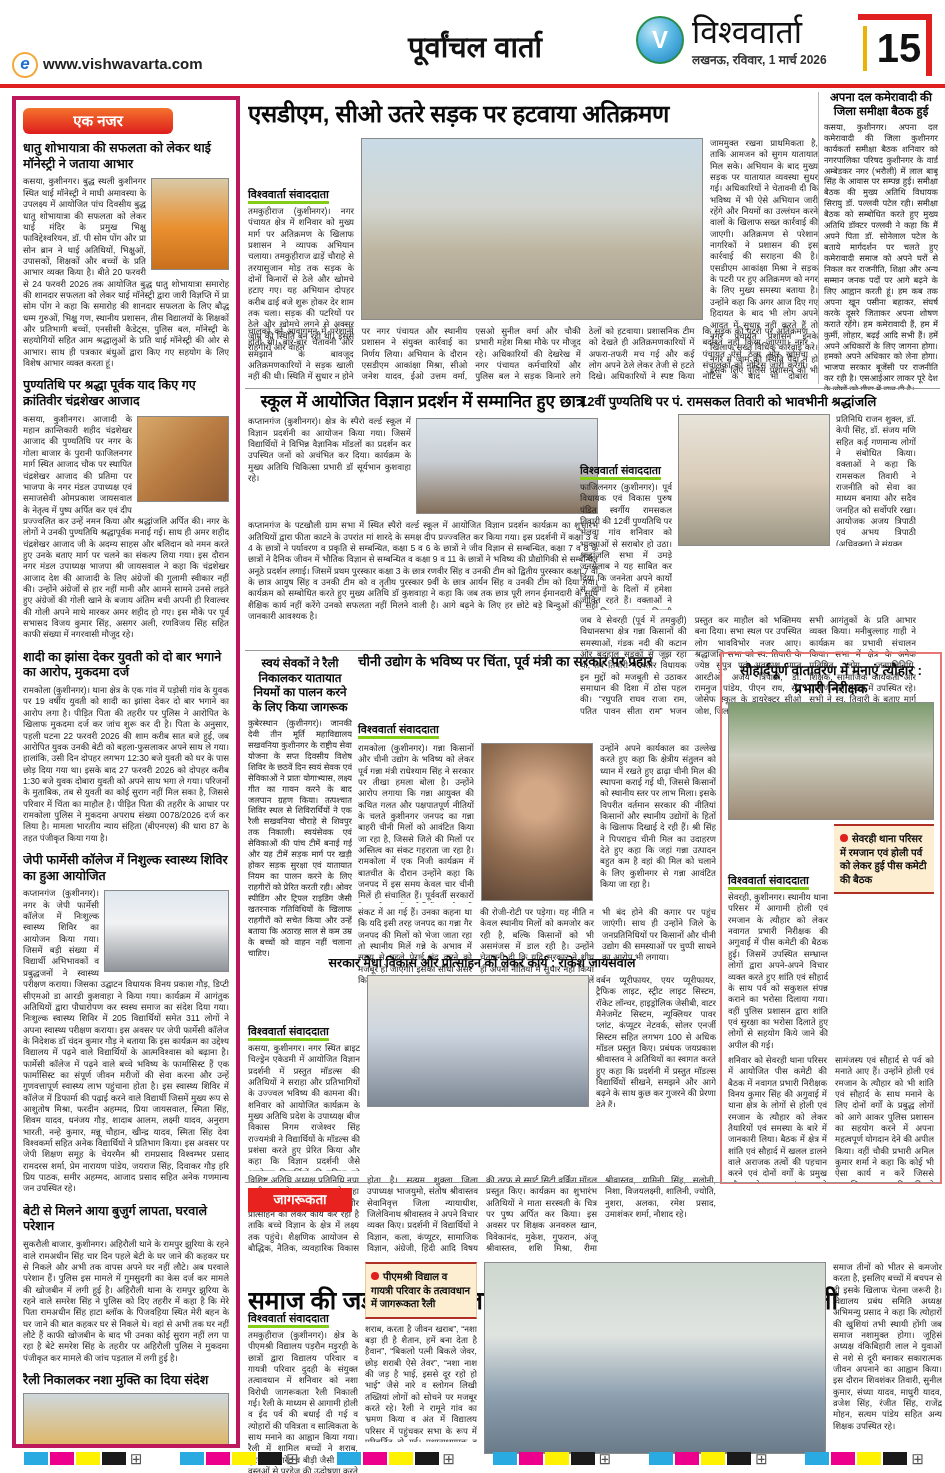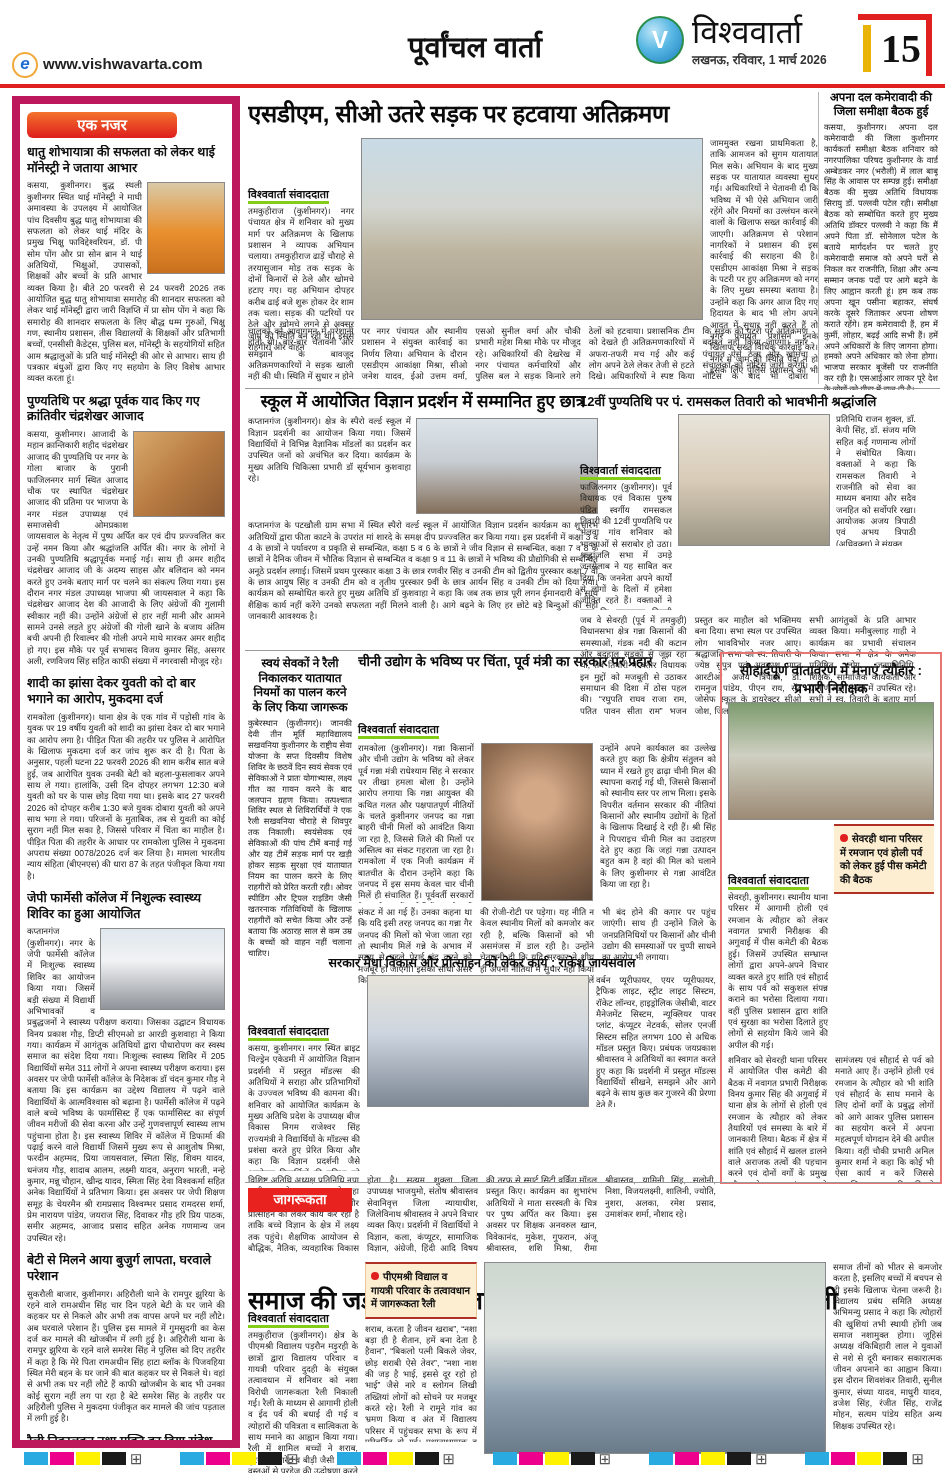--- a/index.html
+++ b/index.html
@@ -25,24 +25,24 @@
   .center{text-align:center;}
   .nowrap{white-space:nowrap;overflow:hidden;}
   
   .site-url{font-weight:bold;font-size:15px;color:#222;}
   .ie-icon{display:inline-block;width:22px;height:22px;border-radius:50%;border:2px solid #f2a93b;color:#1f6fd0;font-style:italic;font-weight:bold;font-size:17px;line-height:20px;text-align:center;vertical-align:middle;margin-right:5px;}
   .edition{font-size:29px;font-weight:bold;}
   .masthead-name{font-size:32px;font-weight:normal;line-height:1;}
   .masthead-date{font-size:12px;font-weight:bold;color:#333;margin-top:3px;}
   .globe{width:44px;height:44px;border-radius:50%;background:radial-gradient(circle at 35% 30%,#bfe6f7 0%,#58b7e3 45%,#1d7fc0 100%);border:2px solid #2a8f4a;color:#fff;font-weight:bold;font-size:24px;text-align:center;line-height:44px;}
   .pagenum-box{width:74px;height:62px;border-top:6px solid #e01f1f;border-right:6px solid #e01f1f;box-sizing:border-box;display:flex;align-items:center;justify-content:center;}
-  .pagenum-inner{border-left:8px solid #eab308;padding-left:10px;font-size:40px;font-weight:bold;font-family:Liberation Serif, serif;}
+  .pagenum-inner{border-left:4px solid #eab308;padding-left:10px;font-size:40px;font-weight:bold;}
   .redrule{background:#e01f1f;}
   
-  #eknajar{border:8px solid #be185d;box-sizing:border-box;padding:8px 7px;}
+  #eknajar{border:4px solid #be185d;box-sizing:border-box;padding:8px 7px;}
   .ek-tab{width:150px;height:26px;border-radius:6px;background:linear-gradient(180deg,#f4732c,#dd1d1d);color:#fff;font-weight:bold;font-size:15px;text-align:center;line-height:26px;margin-bottom:7px;}
   .brief{margin-bottom:9px;overflow:hidden;}
   .brief-title{font-size:12.6px;font-weight:bold;line-height:1.25;margin:0 0 4px 0;}
   .ph-r{float:right;margin:2px 0 3px 5px;}
   
   .callout{background:#fdeed2;border-top:2px solid #b03026;border-bottom:2px solid #b03026;padding:6px 5px 6px 6px;font-weight:bold;font-size:10px;line-height:1.35;}
   .callout .dot{display:inline-block;width:8px;height:8px;border-radius:50%;background:#e01f1f;margin-right:4px;}
   .callout2{background:#fdeed2;border:1px solid #e8c89a;padding:6px 5px;font-weight:bold;font-size:10px;line-height:1.35;border-top:2px solid #b03026;border-bottom:2px solid #b03026;}
   
   .strip-label{background:#e8231f;color:#fff;font-weight:bold;font-size:13.5px;text-align:center;line-height:24px;width:104px;height:24px;}

